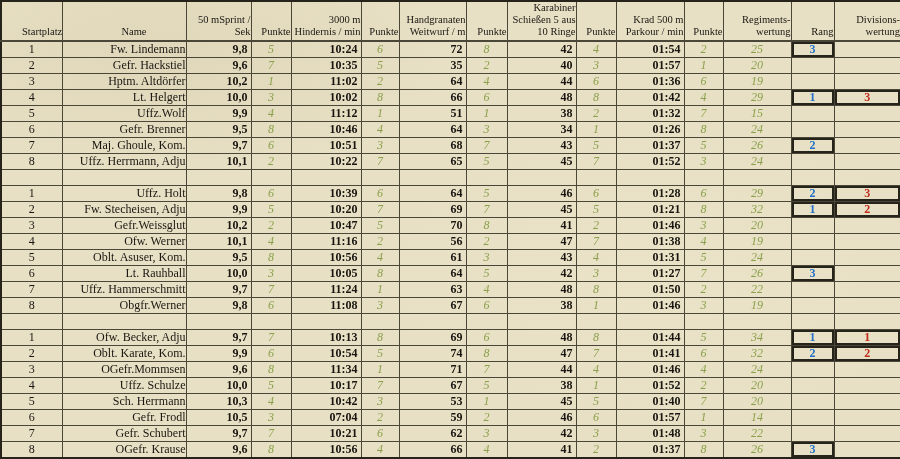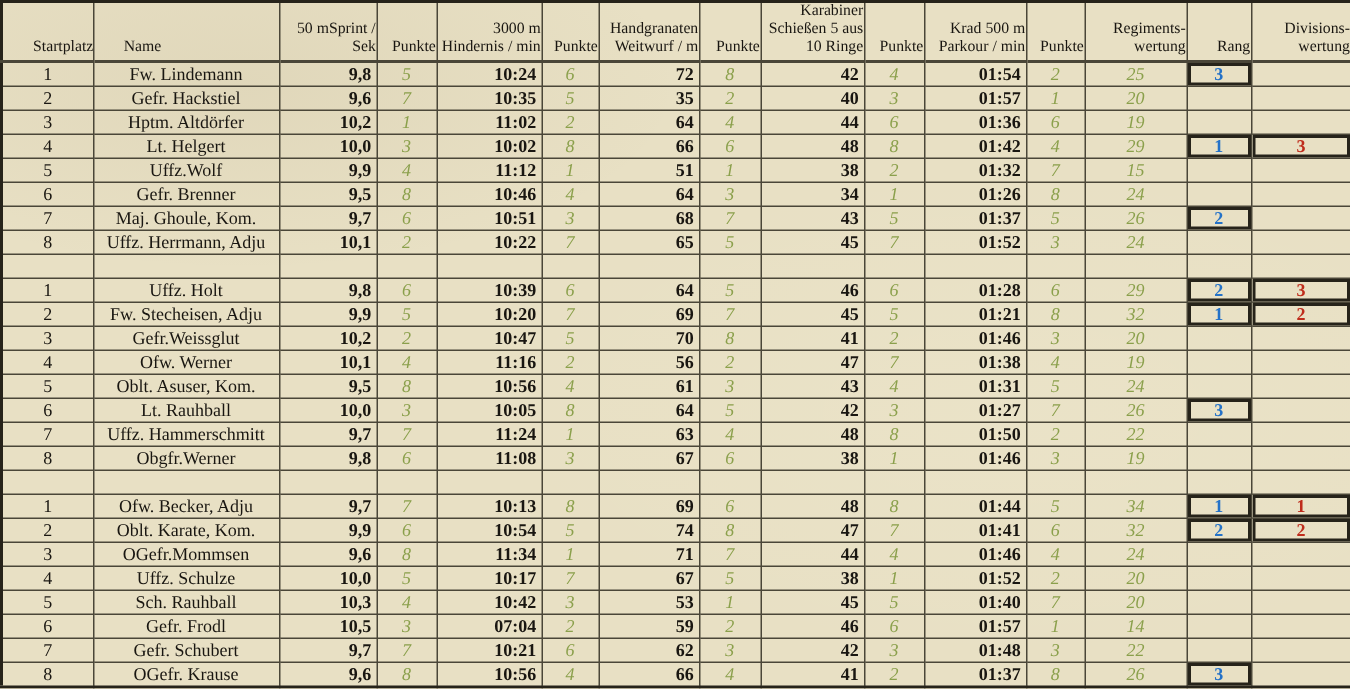--- a/index.html
+++ b/index.html
@@ -36,25 +36,25 @@
   thead th{
     font-weight:normal;
     font-size:10.5px;line-height:12px;
     vertical-align:bottom;
     padding-bottom:2px;
     white-space:pre-line;
     text-align:right;
     border-bottom:2px solid var(--grid-line);
     height:40px;
   }
-  thead th.c0,thead th.c1{text-align:left;padding-left:20px;}
+  thead th.c0,thead th.c1{text-align:center;padding-left:20px;}
   tbody tr{height:16px;}
   tbody td{vertical-align:middle;}
   tbody .c0{text-align:center;}
-  tbody .c1{text-align:center;padding-left:0;}
+  tbody .c1{text-align:right;padding-left:0;}
   tbody .c2,tbody .c4,tbody .c6,tbody .c8,tbody .c10{
     text-align:right;padding-right:3px;font-weight:bold;
   }
   tbody .c3,tbody .c5,tbody .c7,tbody .c9,tbody .c11,tbody .c12{
     text-align:center;font-style:italic;color:var(--points-green);
   }
   tbody .c13{text-align:center;font-weight:bold;color:var(--rank-blue);}
   tbody .c14{text-align:center;font-weight:bold;color:var(--division-red);}
   tbody td.boxed{box-shadow:inset 0 0 0 2px var(--outer-line);}
 </style>
@@ -477,21 +477,21 @@
           <td class="c8">38</td>
           <td class="c9">1</td>
           <td class="c10">01:52</td>
           <td class="c11">2</td>
           <td class="c12">20</td>
           <td class="c13"></td>
           <td class="c14"></td>
         </tr>
         <tr>
           <td class="c0">5</td>
-          <td class="c1">Sch. Rauhball</td>
+          <td class="c1">Sch. Herrmann</td>
           <td class="c2">10,3</td>
           <td class="c3">4</td>
           <td class="c4">10:42</td>
           <td class="c5">3</td>
           <td class="c6">53</td>
           <td class="c7">1</td>
           <td class="c8">45</td>
           <td class="c9">5</td>
           <td class="c10">01:40</td>
           <td class="c11">7</td>

